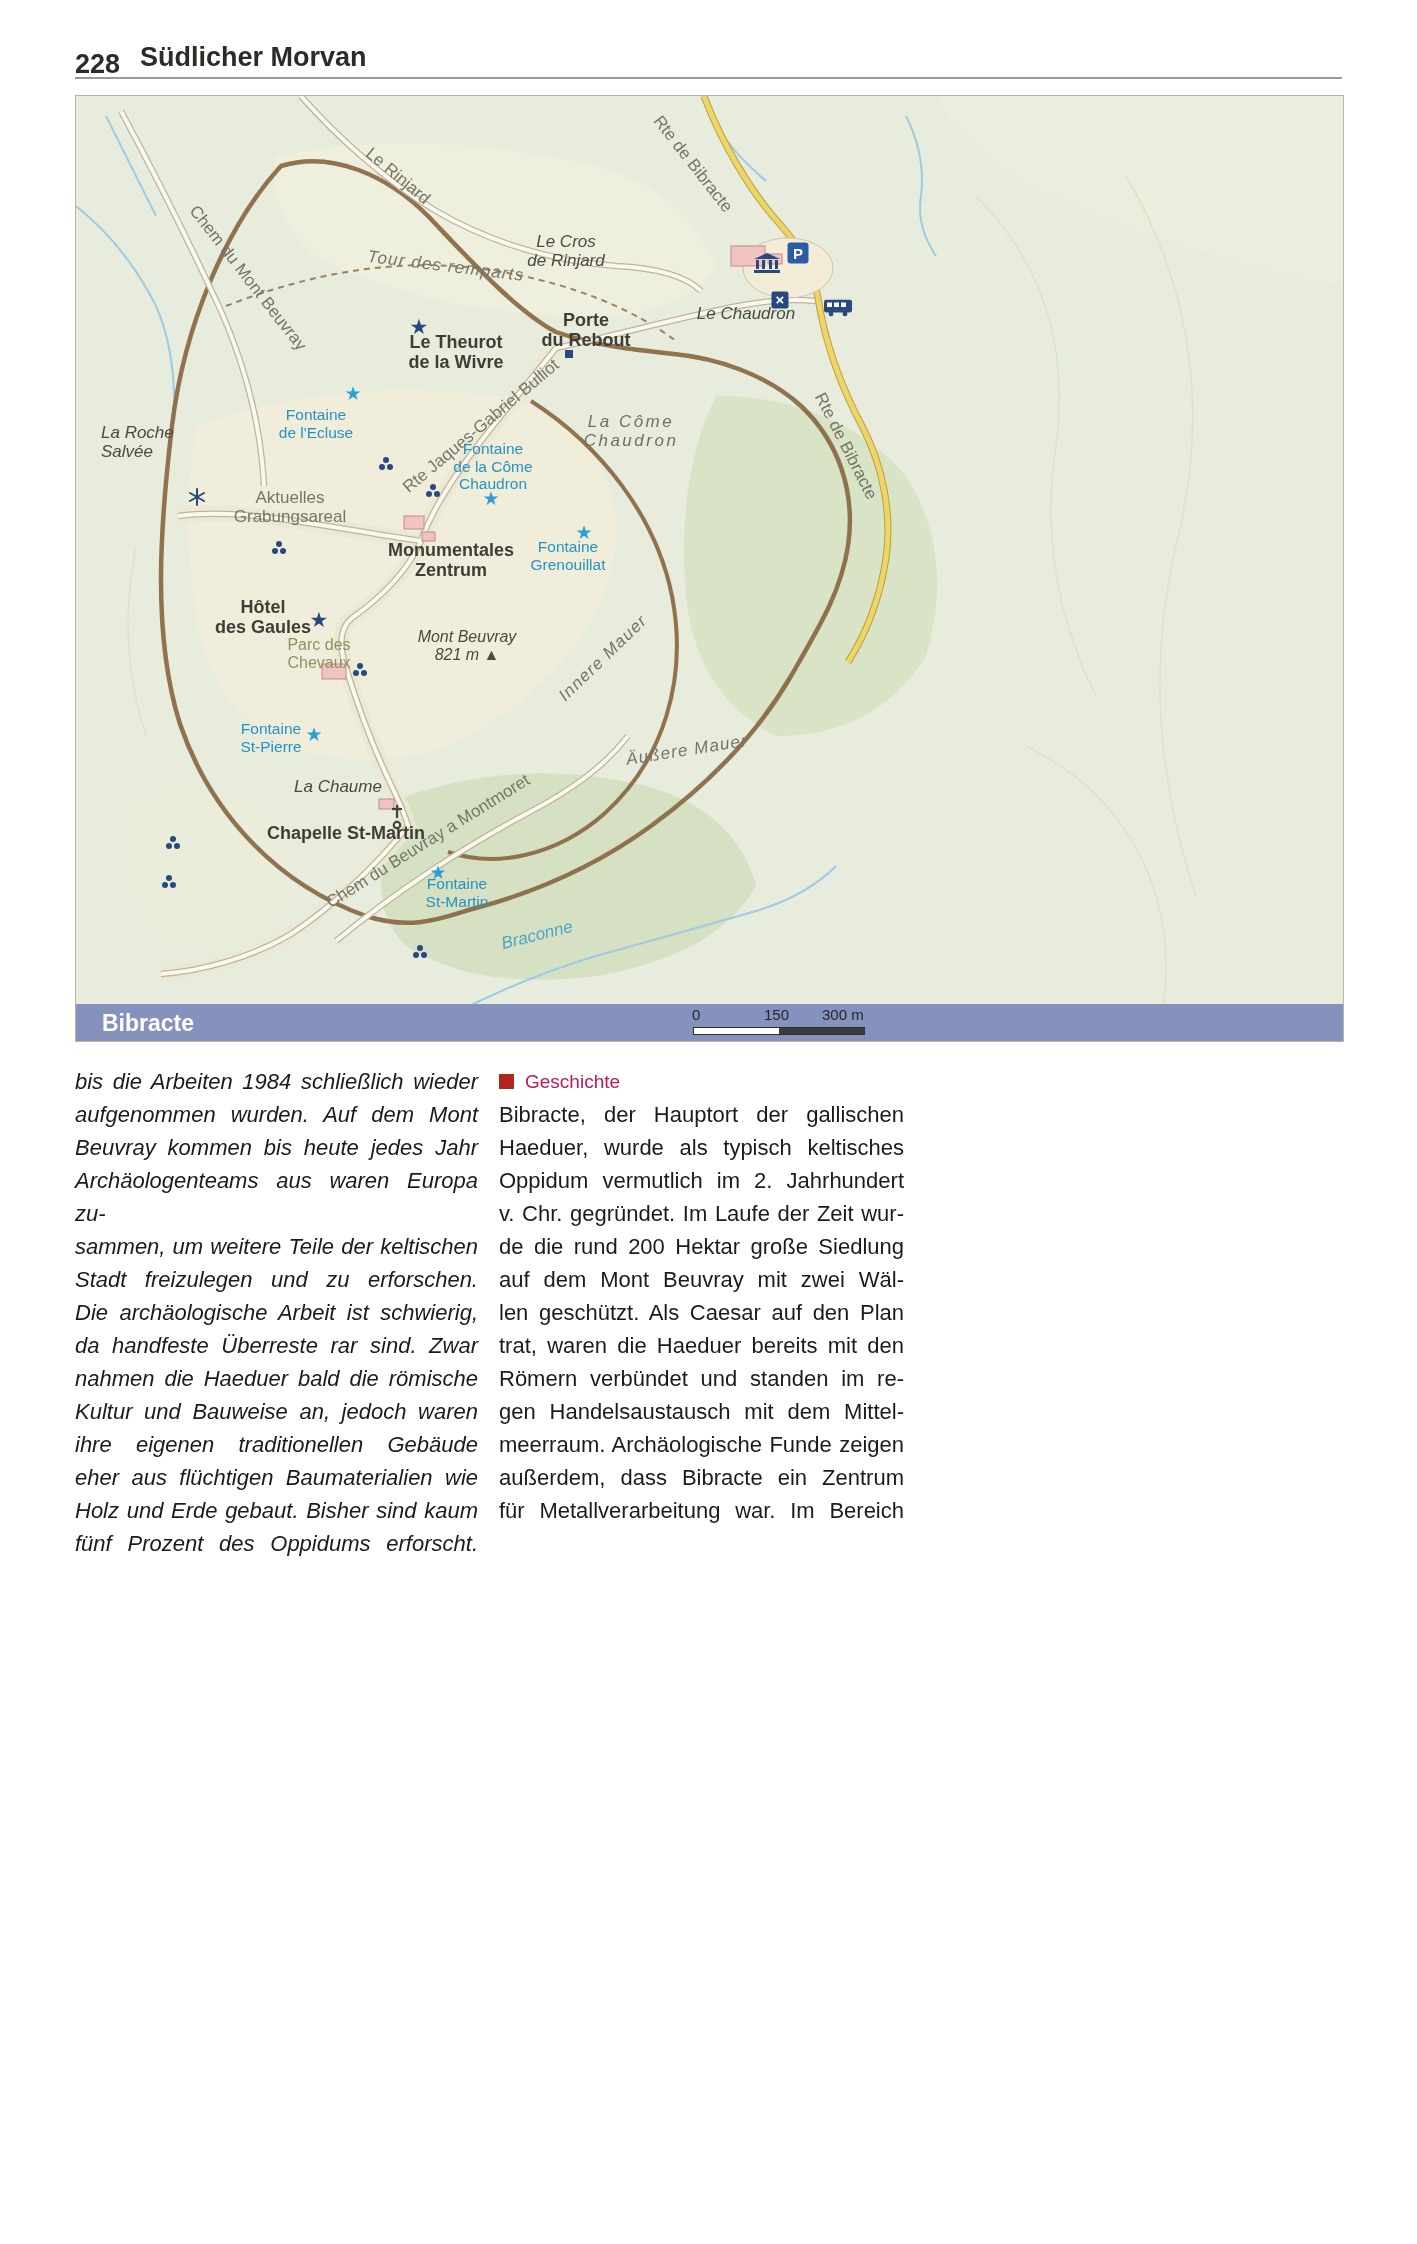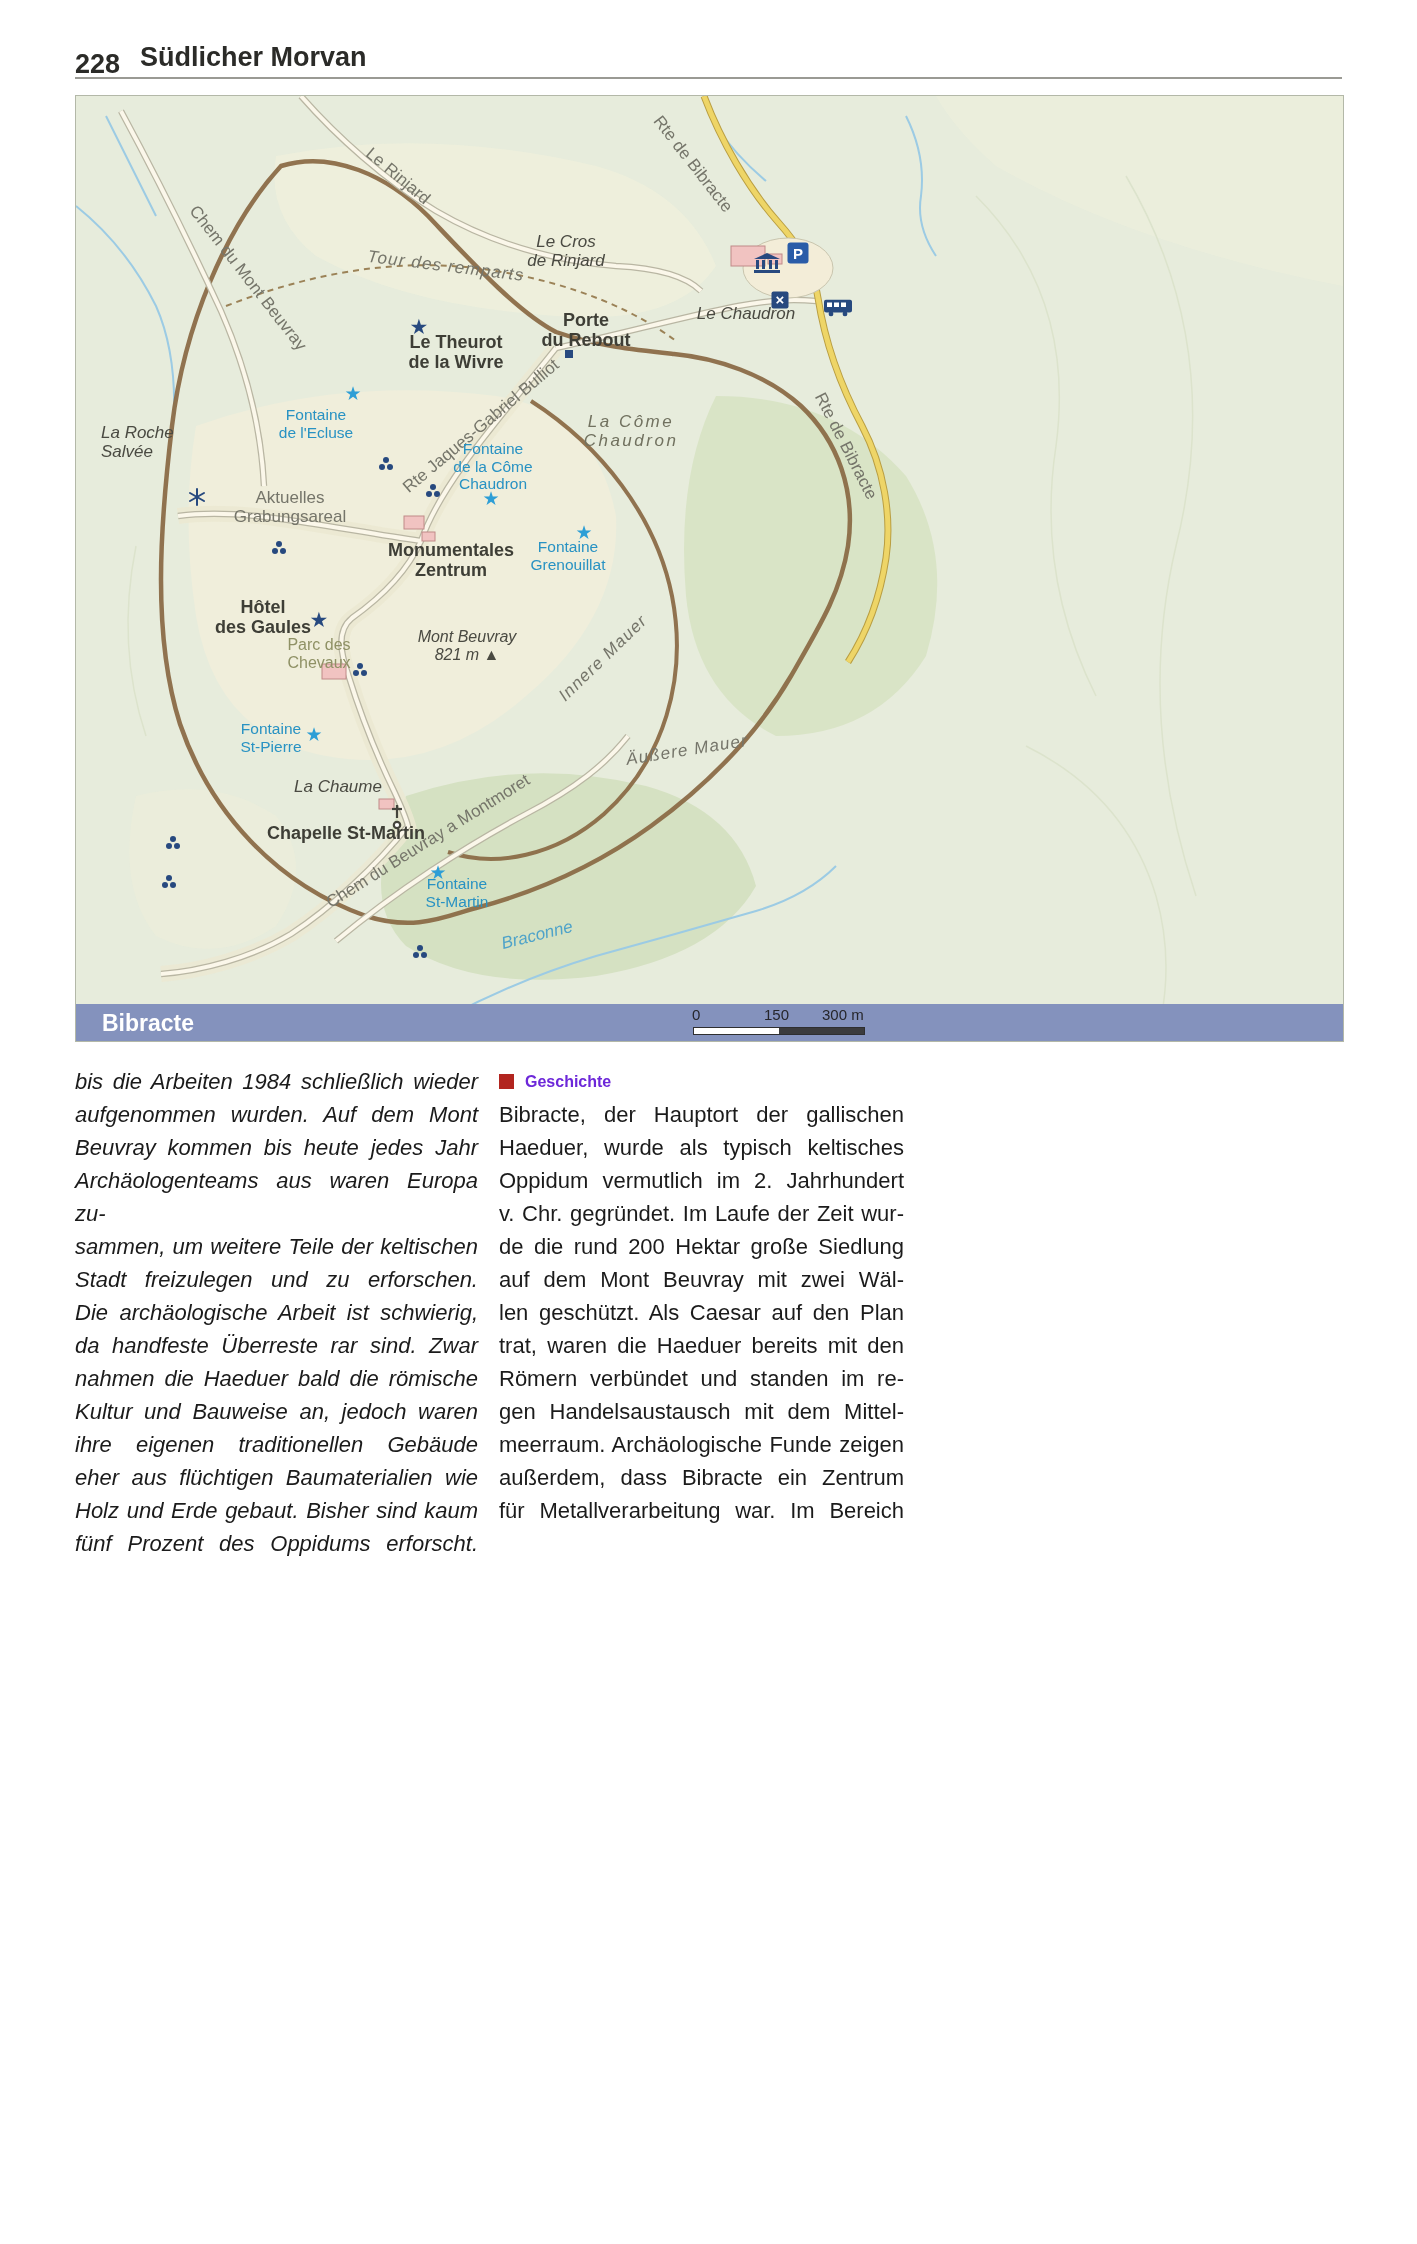--- a/index.html
+++ b/index.html
@@ -52,21 +52,21 @@
   .scalebar .w{flex:1;background:#ffffff;}
   .scalebar .b{flex:1;background:#3b3b3d;}
 
   
   .textcol{position:absolute;top:1065px;color:#1b1b1b;font-size:22px;}
   .textcol div{line-height:33px;text-align:justify;text-align-last:justify;}
   .col-left{left:75px;width:403px;font-style:italic;}
   .col-right{left:499px;width:405px;}
   .headrow{display:flex;align-items:center;height:33px;line-height:33px;}
   .redsq{display:inline-block;width:15px;height:15px;background:#b2251f;margin-right:11px;flex:0 0 auto;}
-  .headtxt{font-weight:bold;font-size:16px;color:#6d28d9;line-height:33px;}
+  .headtxt{font-weight:normal;font-size:19px;color:#be185d;line-height:33px;}
 </style>
 </head>
 <body>
 
 <div class="page">
 
   <div class="pageheader">
     <span class="pagenum">228</span>
     <span class="sectitle">Südlicher Morvan</span>
   </div>

